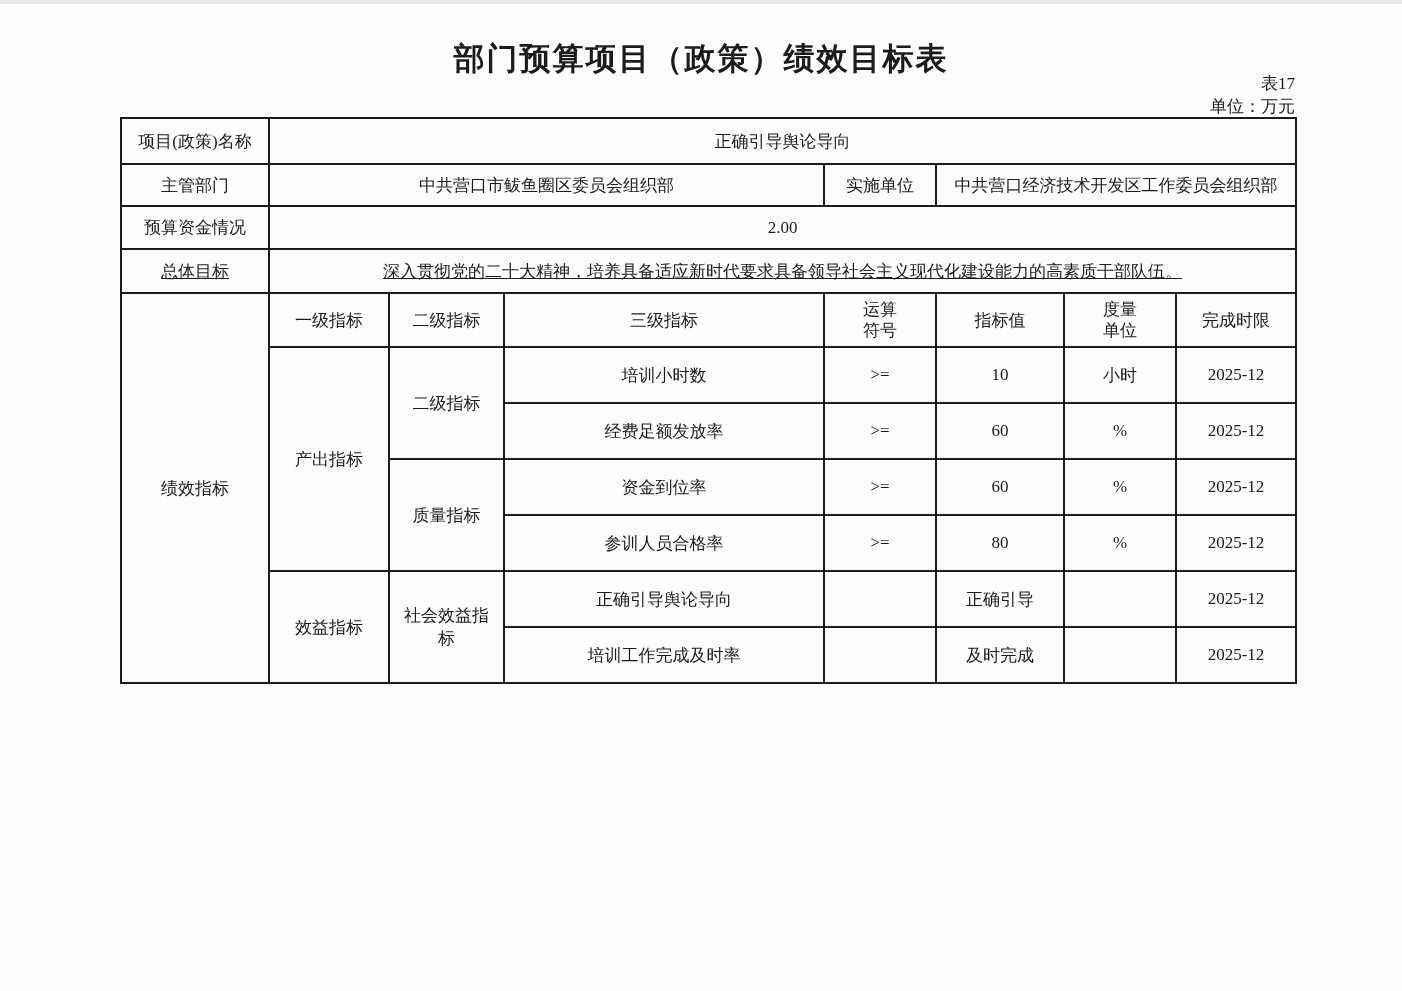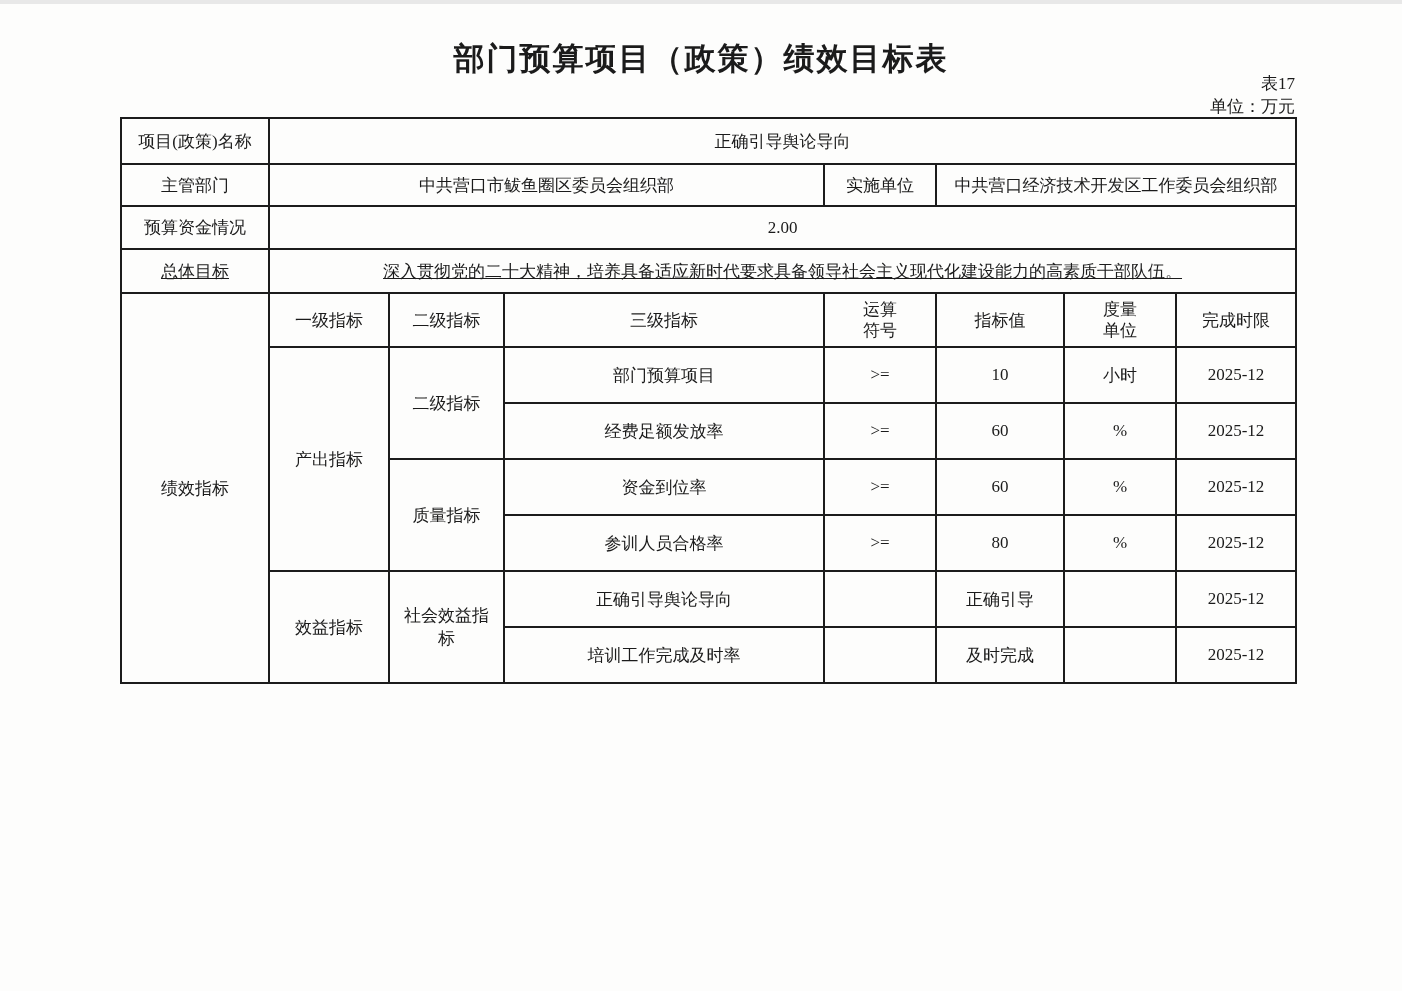--- a/index.html
+++ b/index.html
@@ -119,21 +119,21 @@
 符号</span></td>
       <td>指标值</td>
       <td><span class="two-line">度量
 单位</span></td>
       <td>完成时限</td>
     </tr>
 
     <tr class="r-data">
       <td rowspan="4">产出指标</td>
       <td rowspan="2">二级指标</td>
-      <td>部门预算项目</td>
+      <td>培训小时数</td>
       <td>&gt;=</td>
       <td>10</td>
       <td>小时</td>
       <td>2025-12</td>
     </tr>
 
     <tr class="r-data">
       <td>经费足额发放率</td>
       <td>&gt;=</td>
       <td>60</td>

